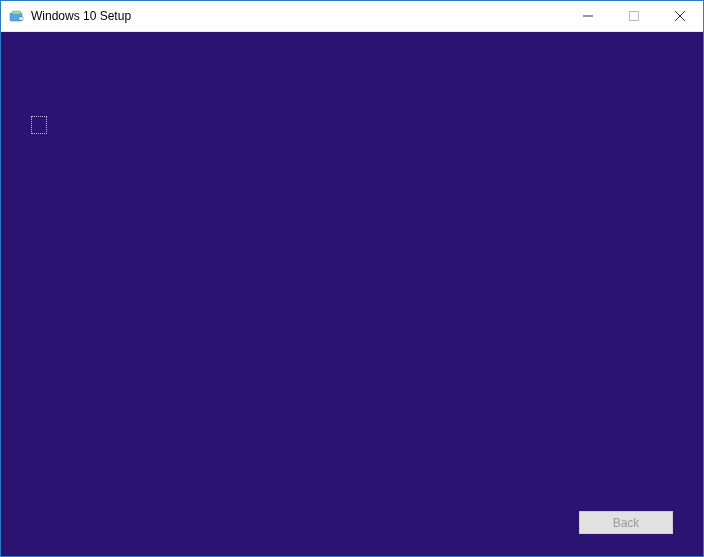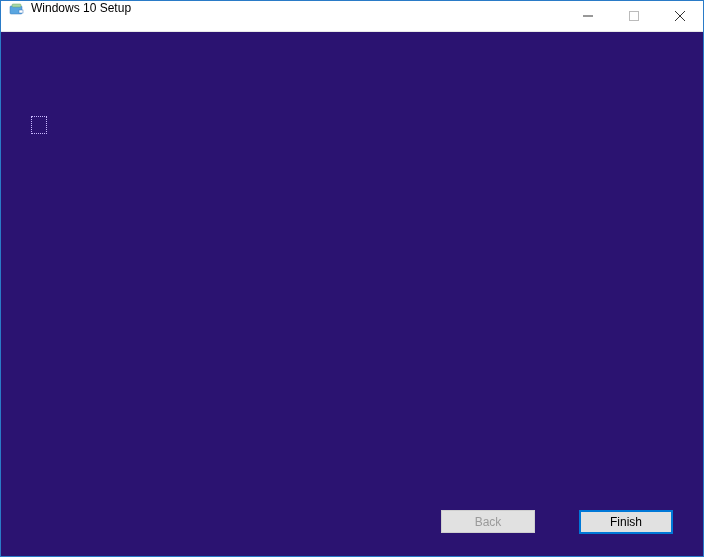--- a/index.html
+++ b/index.html
@@ -19,20 +19,21 @@
       height: 557px;
       border: 1px solid #2a7bc7;
       display: flex;
       flex-direction: column;
       background: #fff;
     }
     .titlebar {
       height: 31px;
       background: #fff;
       display: flex;
+      align-items: center;
       padding: 0 0 0 8px;
       border-bottom: 1px solid #e8e8e8;
     }
     .titlebar-icon {
       width: 16px;
       height: 16px;
       margin-right: 6px;
       display: flex;
       align-items: center;
       justify-content: center;
@@ -157,16 +158,15 @@
         </svg>
       </div>
     </div>
   </div>
 
   <div class="content">
     <div class="drive-link-box" title="D:\"></div>
 
     <div class="footer">
       <div class="btn disabled">Back</div>
-      <div class="btn primary">Finish</div>
     </div>
   </div>
 </div>
 
 </body></html>

